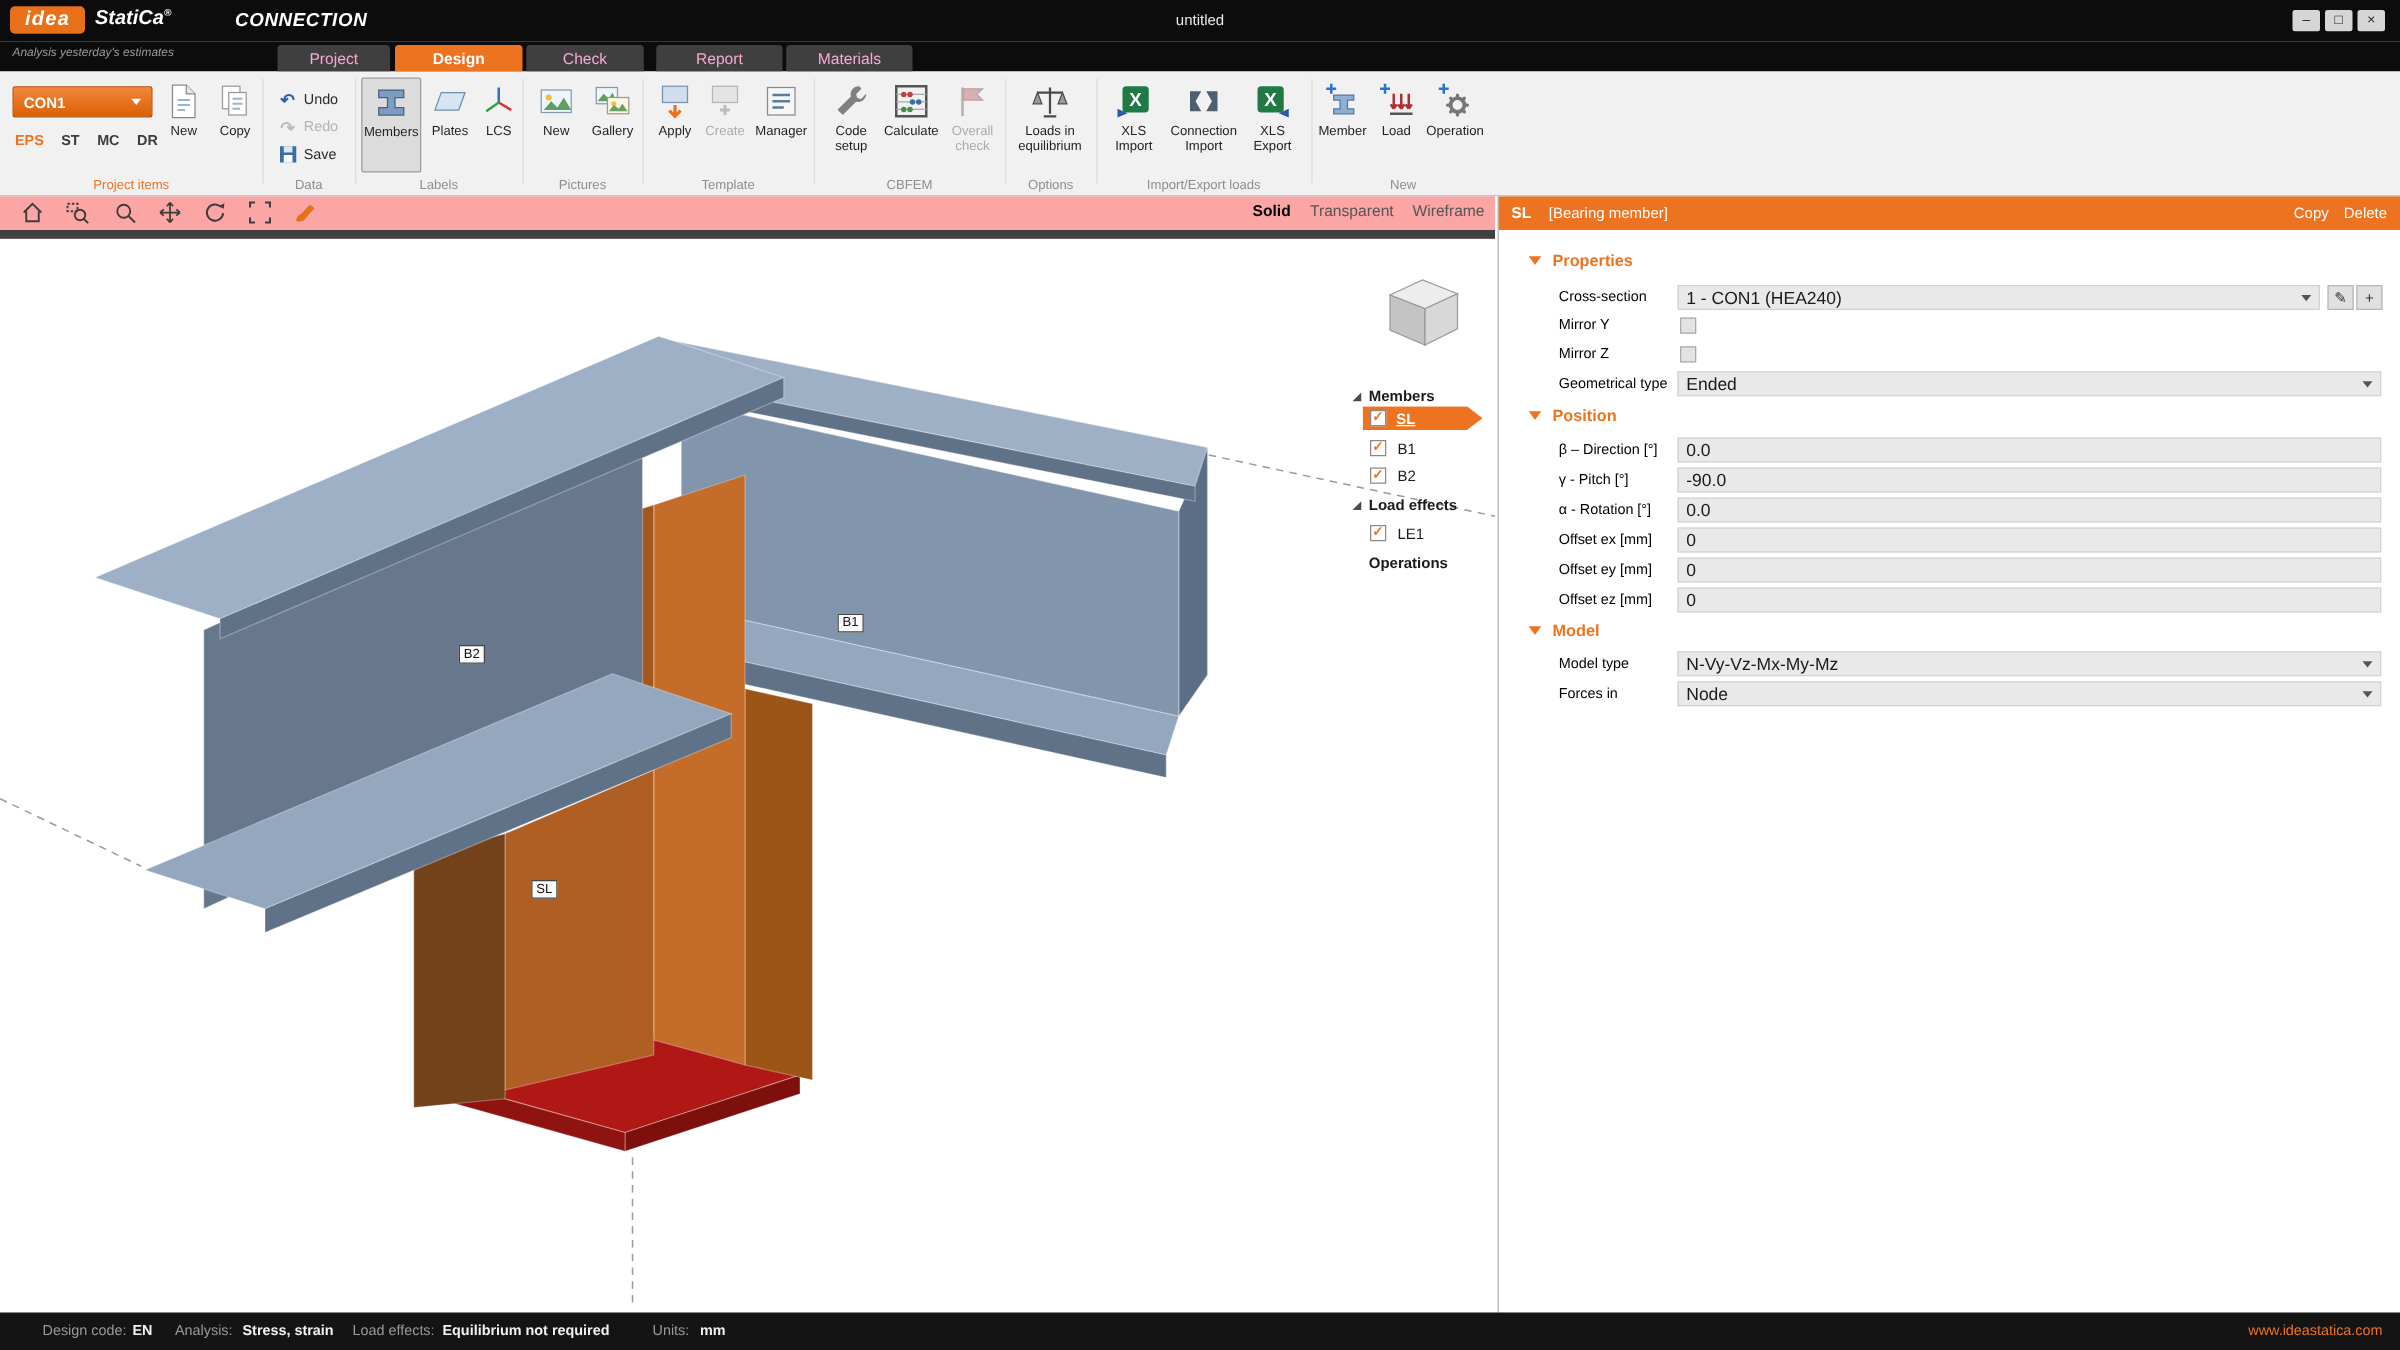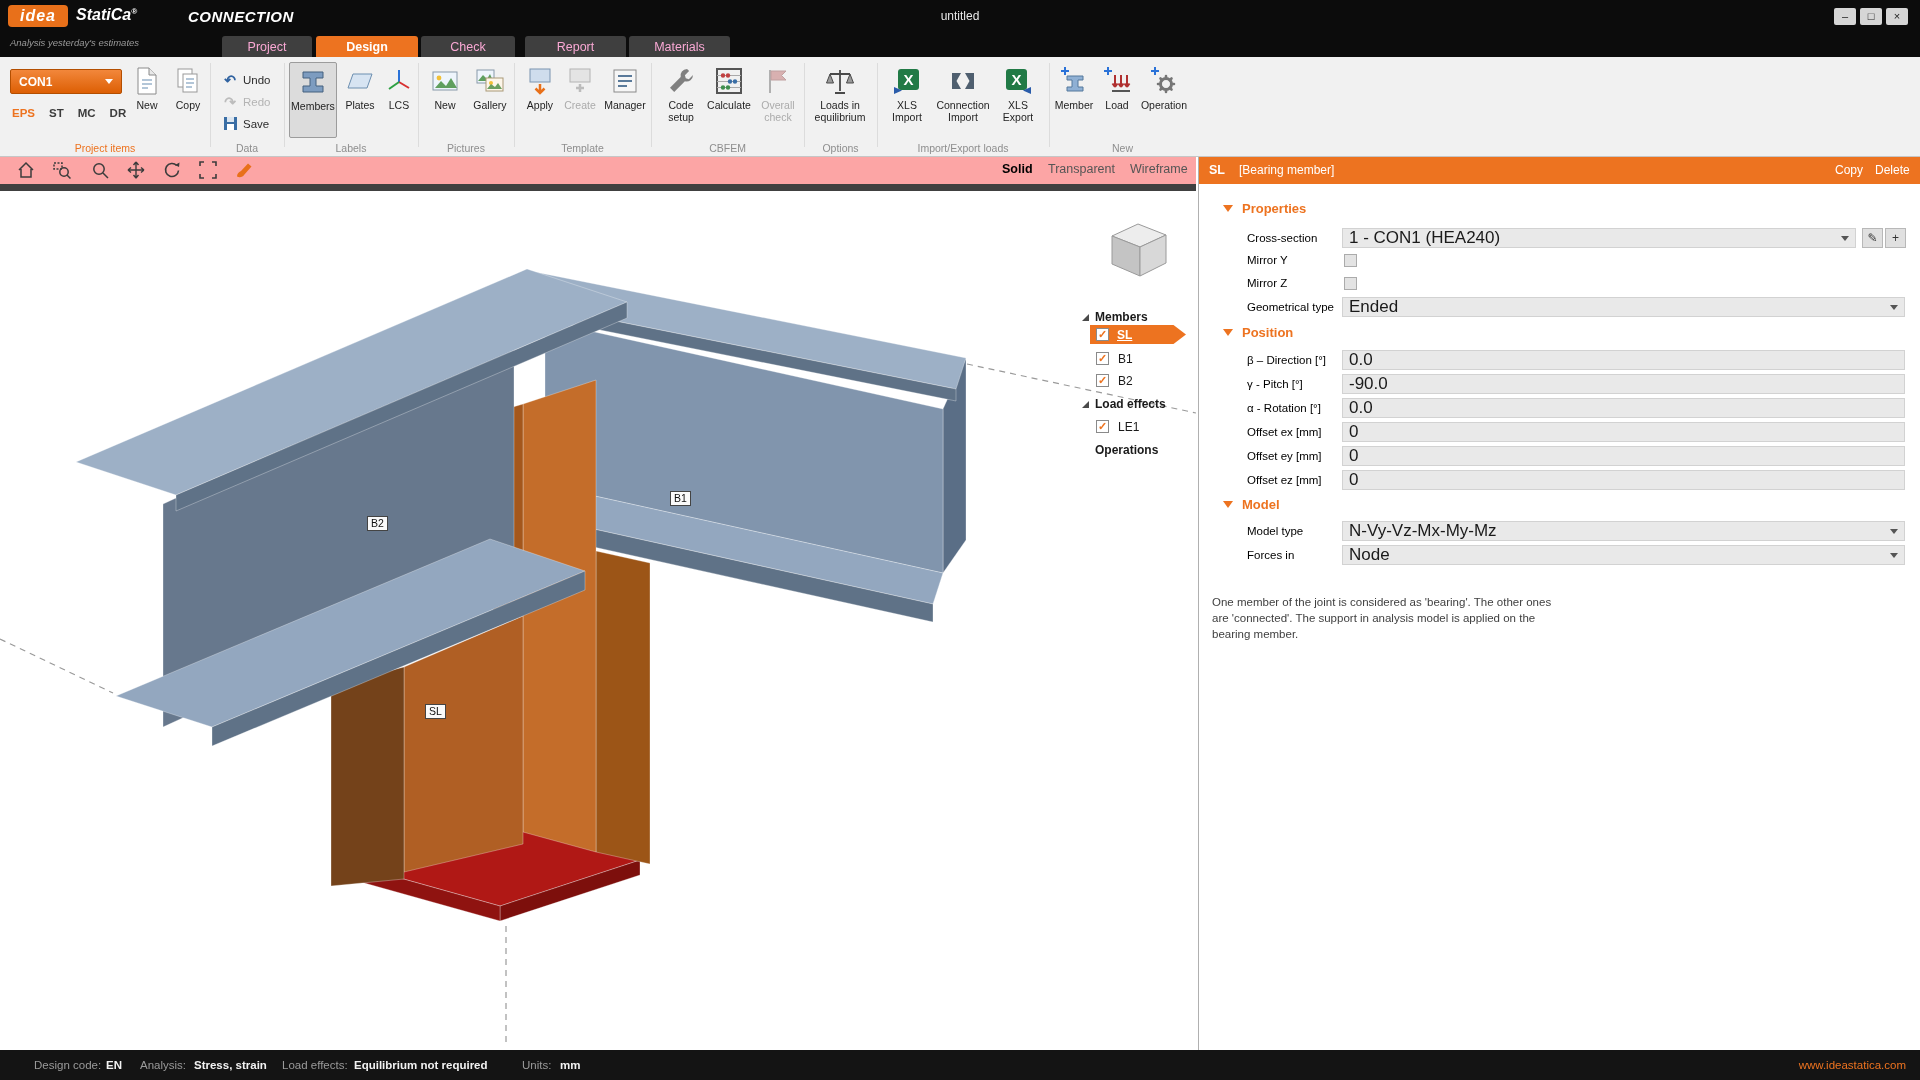--- a/index.html
+++ b/index.html
@@ -70,21 +70,21 @@
 
   
   .panel{left:1198px;top:156px;width:722px;height:894px;background:#fff;border-left:1px solid #b0b0b0;box-sizing:border-box;z-index:20}
   .phead{left:0;top:0;width:721px;height:28px;background:#ED7320;color:#fff}
   .phead-member{position:absolute;left:10px;top:7px;font-weight:bold;font-size:12.5px}
   .phead-type{position:absolute;left:40px;top:7px;font-size:12px}
   .phead-btn{top:7px;font-size:12px;color:#fff}
   .sectitle{left:24px;display:flex;align-items:center;gap:9px;color:#ED7320;font-weight:bold;font-size:13px;height:16px}
   .tri-dn{width:0;height:0;border-left:5px solid transparent;border-right:5px solid transparent;border-top:7px solid #ED7320}
   .plabel{left:48px;height:20px;line-height:20px;font-size:11.5px;color:#000;white-space:nowrap}
-  .pfield{left:143px;height:20px;background:#e9e9e9;border:1px solid #d2d2d2;font-size:17px;color:#1a1a1a;
+  .pfield{left:143px;height:20px;background:#e9e9e9;border:1px solid #d2d2d2;font-size:14px;color:#1a1a1a;
           display:flex;align-items:center;justify-content:space-between;padding:0 6px;box-sizing:border-box}
   .caret{width:0;height:0;border-left:4px solid transparent;border-right:4px solid transparent;border-top:5px solid #555}
   .sqbtn{width:21px;height:20px;background:#e0e0e0;border:1px solid #b8b8b8;display:flex;align-items:center;
          justify-content:center;font-size:12px;color:#333;box-sizing:border-box}
   .cbx{left:145px;width:13px;height:13px;background:#e3e3e3;border:1px solid #ababab;box-sizing:border-box}
   .phelp{left:13px;width:348px;font-size:11.5px;line-height:16px;color:#3f3f3f}
 
   
   .statusbar{left:0;top:1050px;width:1920px;height:30px;background:#141414;font-size:11.5px;z-index:40}
   .sb-label{color:#9a9a9a;top:9px}
@@ -568,21 +568,20 @@
   <div class="pfield abs" style="top:365px;width:563px">
     <span>N-Vy-Vz-Mx-My-Mz</span>
     <span class="caret"></span>
   </div>
   <div class="plabel abs" style="top:389px">Forces in</div>
   <div class="pfield abs" style="top:389px;width:563px">
     <span>Node</span>
     <span class="caret"></span>
   </div>
 
-  <div class="phelp abs" style="top:438px">One member of the joint is considered as 'bearing'. The other ones are 'connected'. The support in analysis model is applied on the bearing member.</div>
 </div>
 
 <div class="statusbar abs">
   <span class="sb-label abs" style="left:34px">Design code:</span>
   <span class="sb-value abs" style="left:106px">EN</span>
   <span class="sb-label abs" style="left:140px">Analysis:</span>
   <span class="sb-value abs" style="left:194px">Stress, strain</span>
   <span class="sb-label abs" style="left:282px">Load effects:</span>
   <span class="sb-value abs" style="left:354px">Equilibrium not required</span>
   <span class="sb-label abs" style="left:522px">Units:</span>

